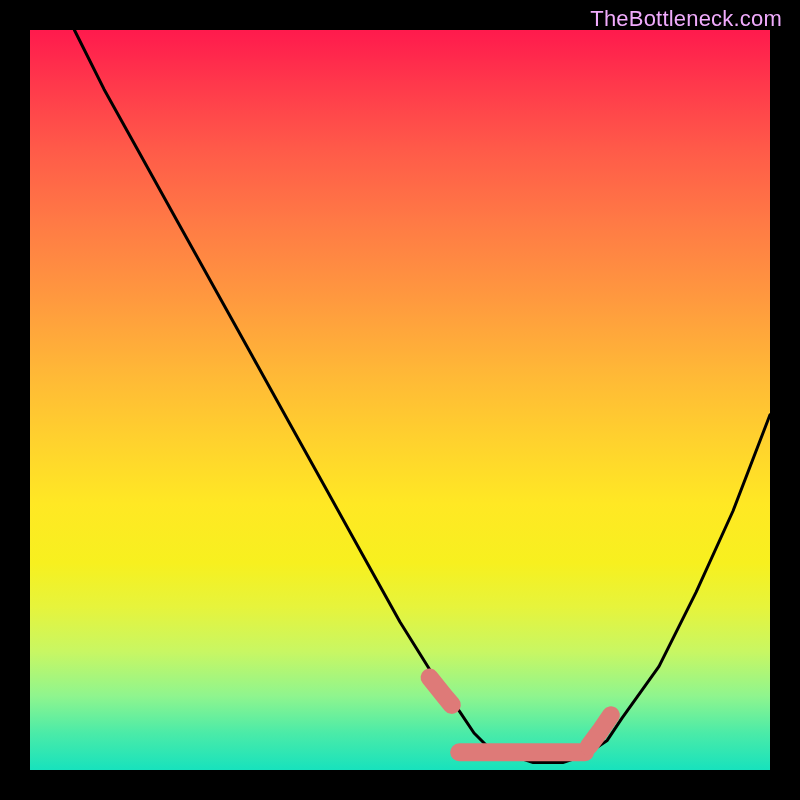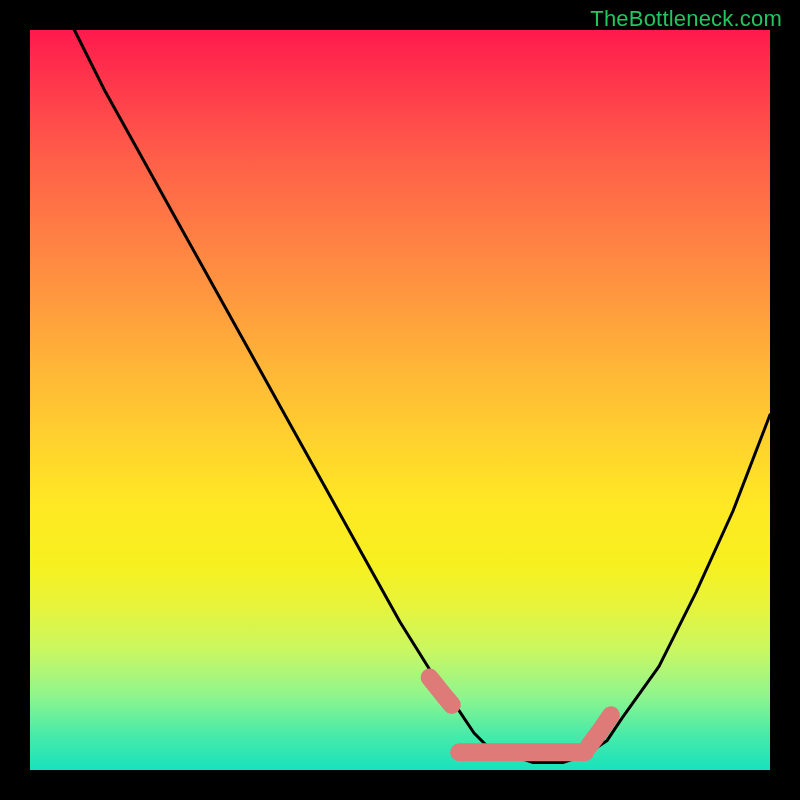--- a/index.html
+++ b/index.html
@@ -38,21 +38,21 @@
       #c8f763 84%,
       #8ff58e 90%,
       #4beba8 95%,
       #17e2bd 100%
     );
   }
   .watermark {
     position: absolute;
     top: 6px;
     right: 18px;
-    color: #22c55e;
+    color: #f0abfc;
     font-size: 22px;
     font-weight: 500;
     letter-spacing: 0.2px;
     user-select: none;
   }
   svg.curve {
     position: absolute;
     inset: 0;
     width: 100%;
     height: 100%;

